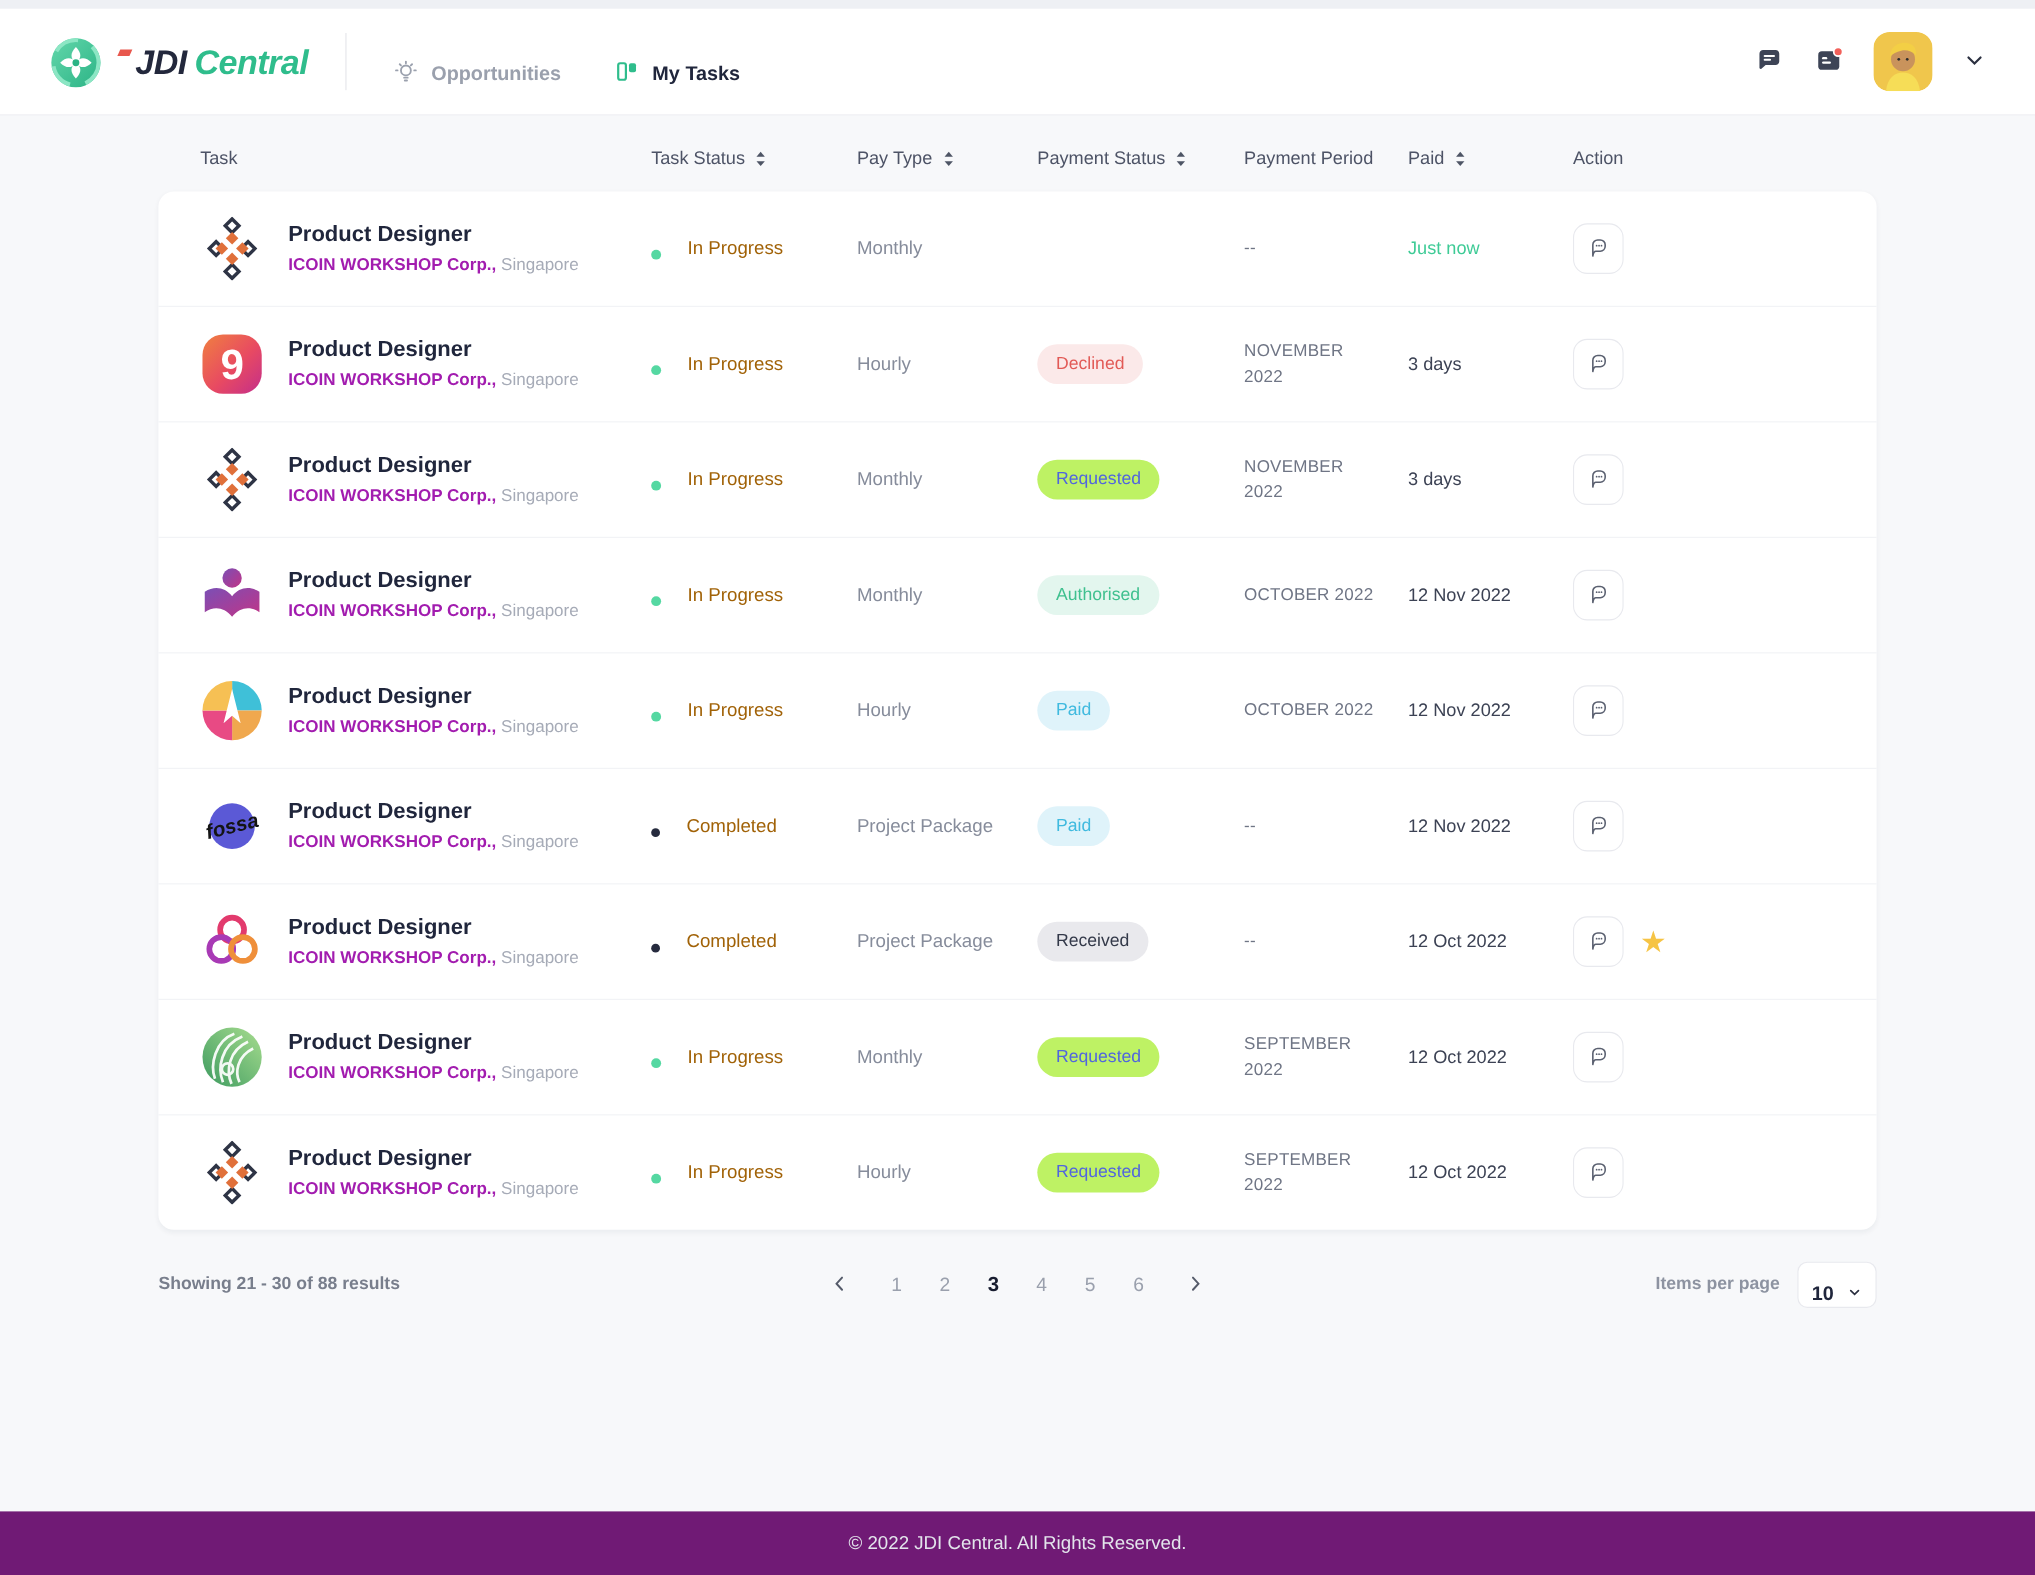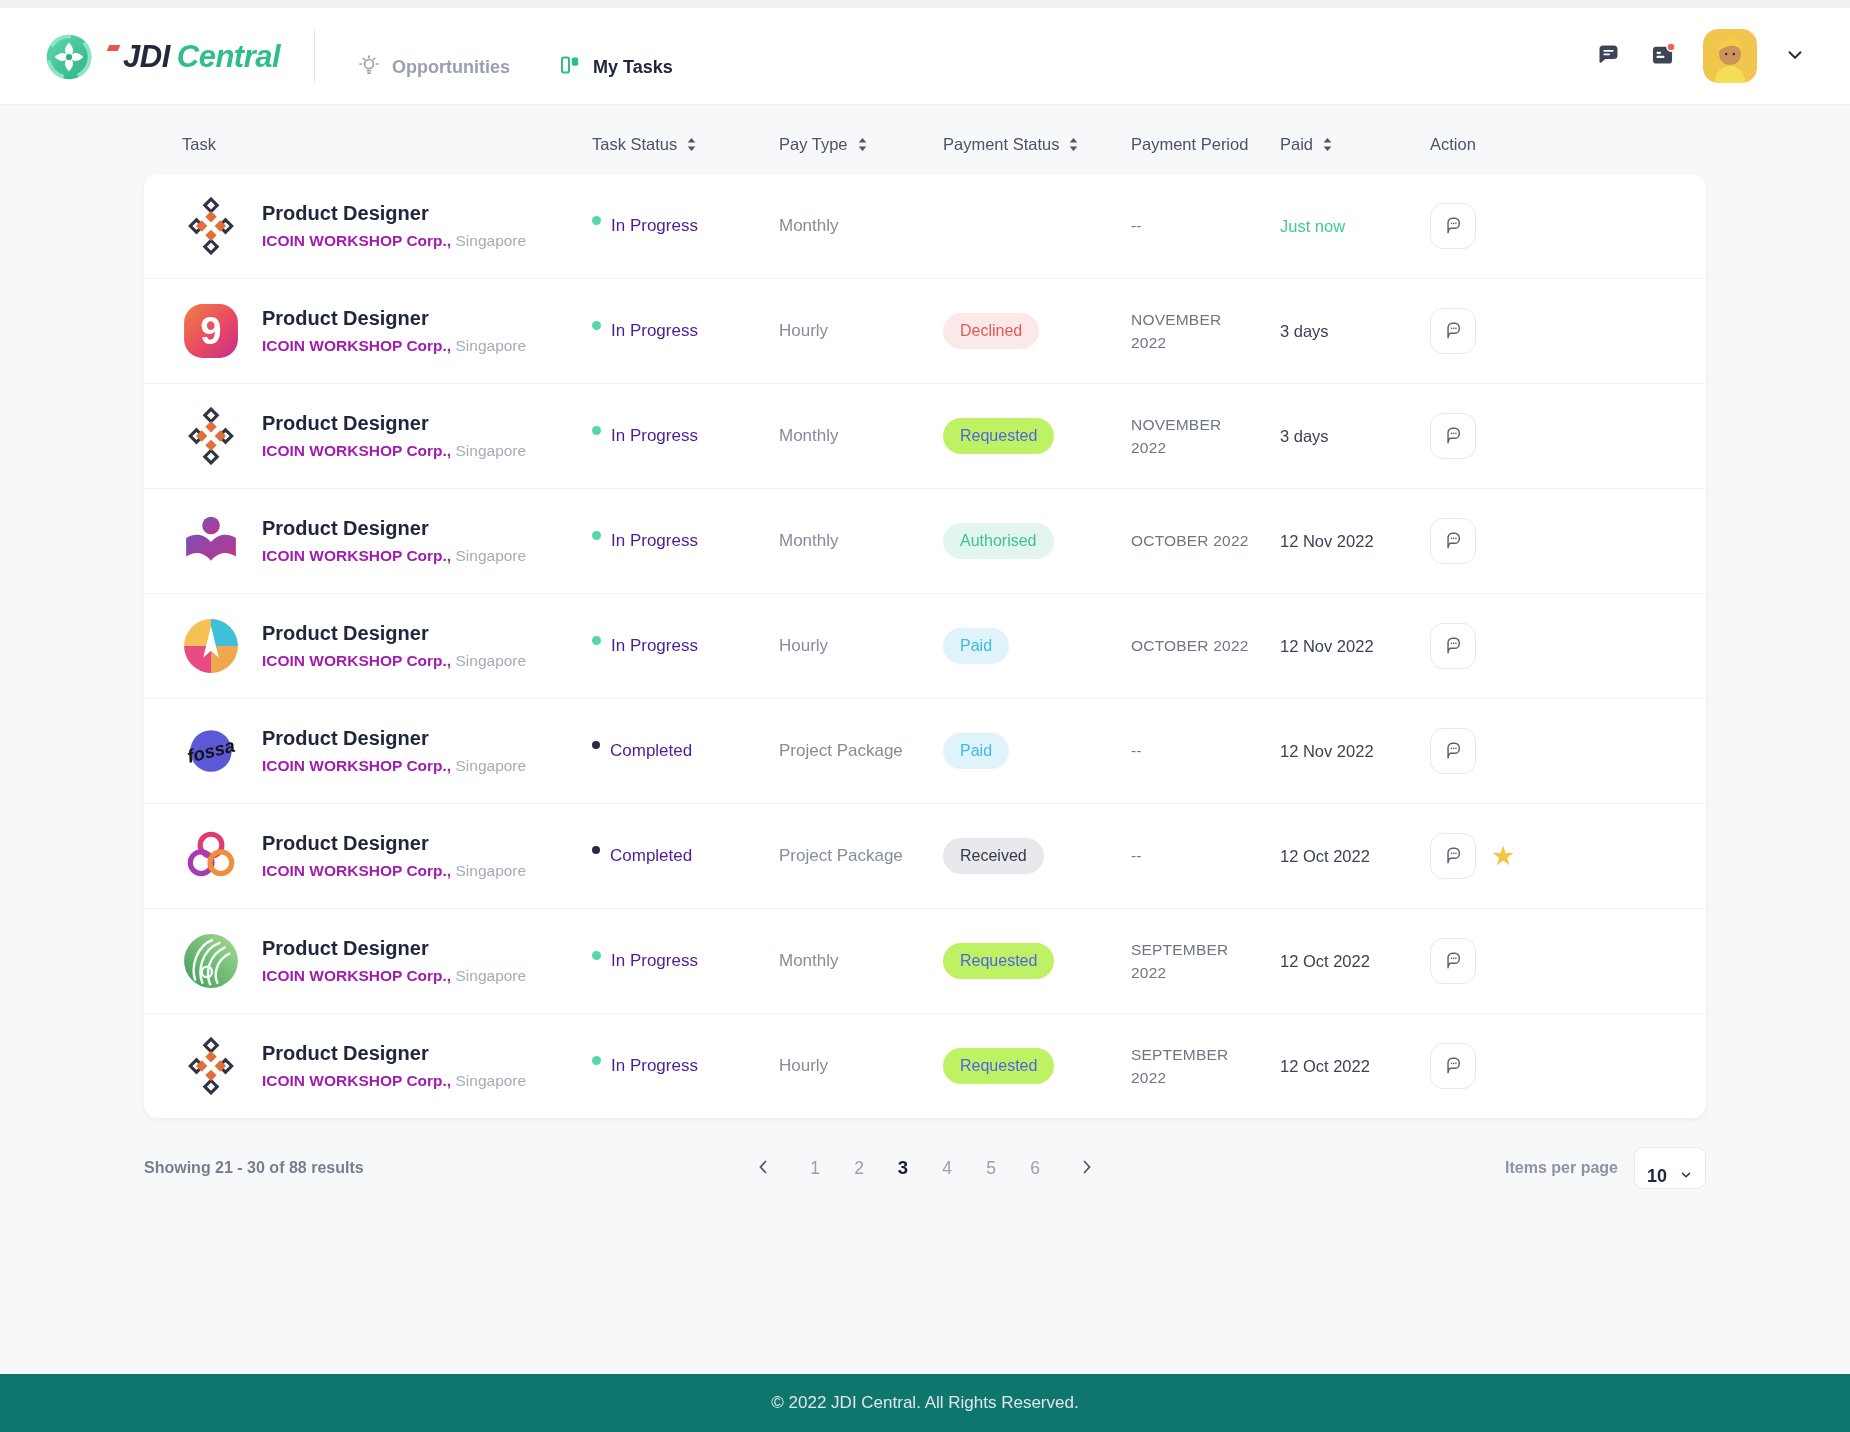--- a/index.html
+++ b/index.html
@@ -44,21 +44,21 @@
   .sort{display:flex}
   .card{background:#fff;border-radius:14px;box-shadow:0 2px 5px rgba(25,30,50,.05)}
   .trow{height:104px}
   .trow + .trow{border-top:1px solid #f1f2f5}
   .task-cell{display:flex;align-items:center;gap:22px;padding-left:38px}
   .logo{width:58px;height:58px;flex:none}
   .logo svg{width:100%;height:100%;display:block}
   .task-title{font-size:20px;font-weight:800;color:#20263c;margin-bottom:7px;cursor:pointer}
   .task-sub{font-size:15.5px;color:#a6abb7}
   .task-sub .company{color:#a21caf;font-weight:700}
-  .status-cell{display:flex;align-items:flex-start;gap:10px;font-size:17px;color:#4c1d95}
+  .status-cell{display:flex;align-items:flex-end;gap:24px;font-size:17px;color:#a16207}
   .dot{width:9px;height:9px;border-radius:50%;background:#55d8a2;flex:none}
   .status-cell.completed .dot{background:#262b3e;width:8px;height:8px}
   .paytype-cell{font-size:17px;color:#868c9b}
   .badge{display:inline-block;font-size:16px;padding:9px 17px;border-radius:18px}
   .badge.declined{color:#e25a56;background:#fbe9e9}
   .badge.requested{color:#5065de;background:#bef264}
   .badge.authorised{color:#3fc08f;background:#e3f6ee}
   .badge.paid{color:#40badf;background:#dff3fa}
   .badge.received{color:#333949;background:#e9e9ed}
   .period-cell{font-size:15.5px;color:#6f7585;line-height:1.5;max-width:122px;letter-spacing:.2px}
@@ -73,21 +73,21 @@
   .summary{font-size:16px;font-weight:700;color:#787e8c}
   .pager{position:absolute;left:50%;transform:translateX(-50%);display:flex;align-items:center;gap:18px}
   .pages{display:flex}
   .page{width:44px;text-align:center;background:none;border:none;font-size:17.5px;color:#9aa0ad;cursor:pointer;font-family:inherit;padding:0}
   .page.current{color:#181d30;font-weight:800;font-size:18.5px}
   .pchev{background:none;border:none;cursor:pointer;display:flex;padding:0 4px}
   .per-page{display:flex;align-items:center;gap:16px;font-size:16px;font-weight:700;color:#8d93a1}
   .pp-select{display:flex;align-items:flex-end;justify-content:center;gap:12px;width:72px;height:42px;
     background:#fff;border:1px solid #e8e9ee;border-radius:9px;font-size:18px;color:#20263c;cursor:pointer;font-family:inherit;font-weight:700}
   
-  footer{height:58px;flex:none;background:#0f766e;color:#e3e5ec;display:flex;align-items:center;justify-content:center;font-size:17px}
+  footer{height:58px;flex:none;background:#701a75;color:#e3e5ec;display:flex;align-items:center;justify-content:center;font-size:17px}
 </style>
 </head>
 <body>
 
 <div class="top-strip"></div>
 
 <header>
   <div class="header-left">
     <a class="brand">
       <span class="brand-icon">

